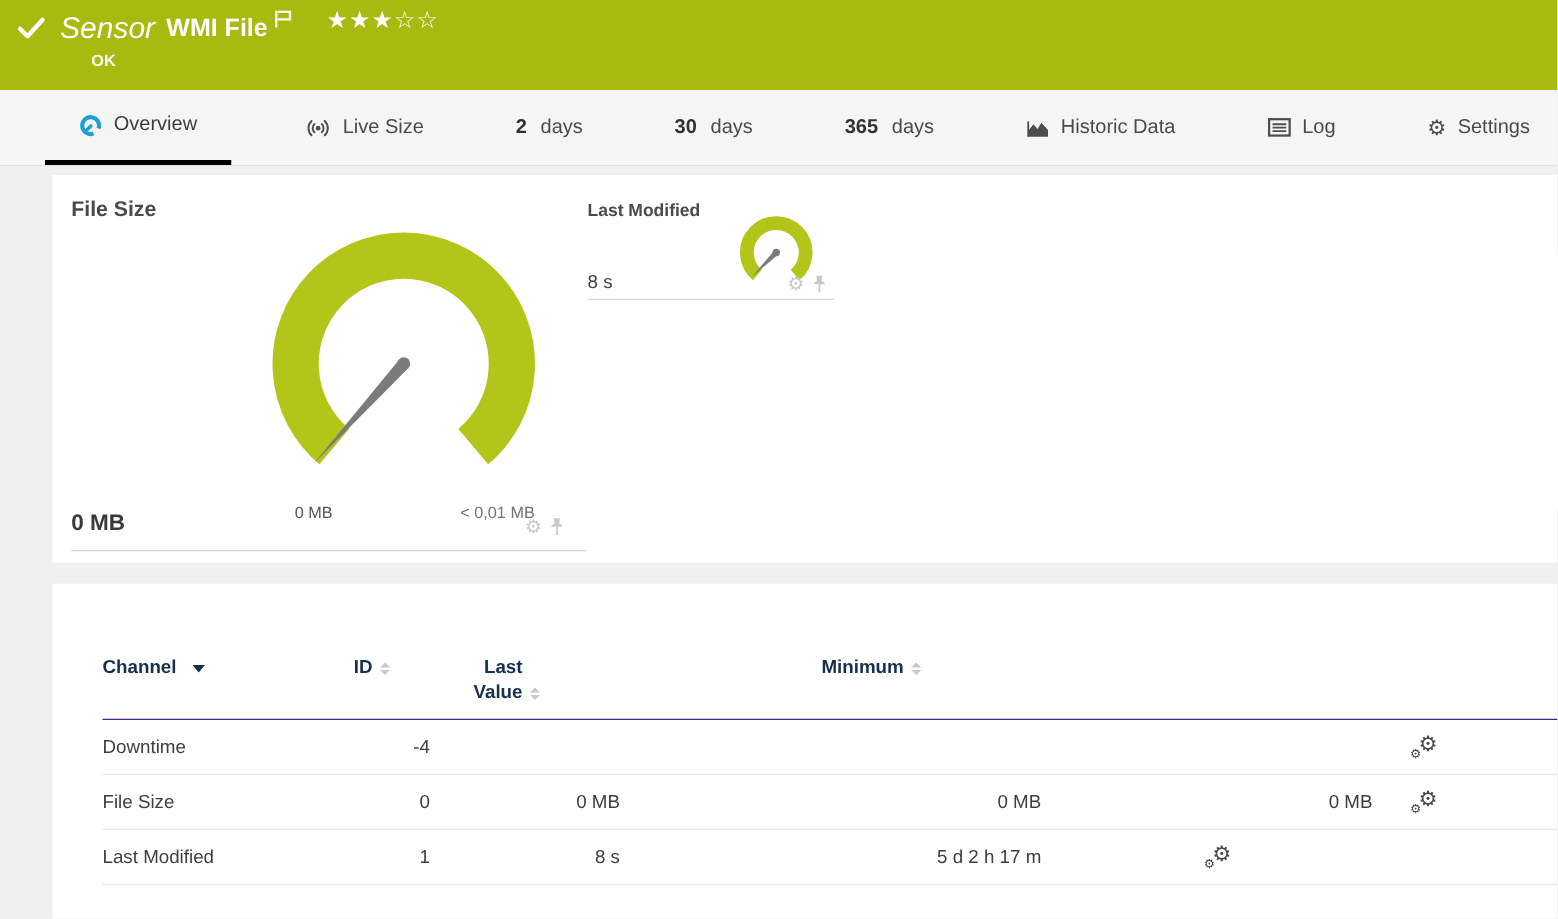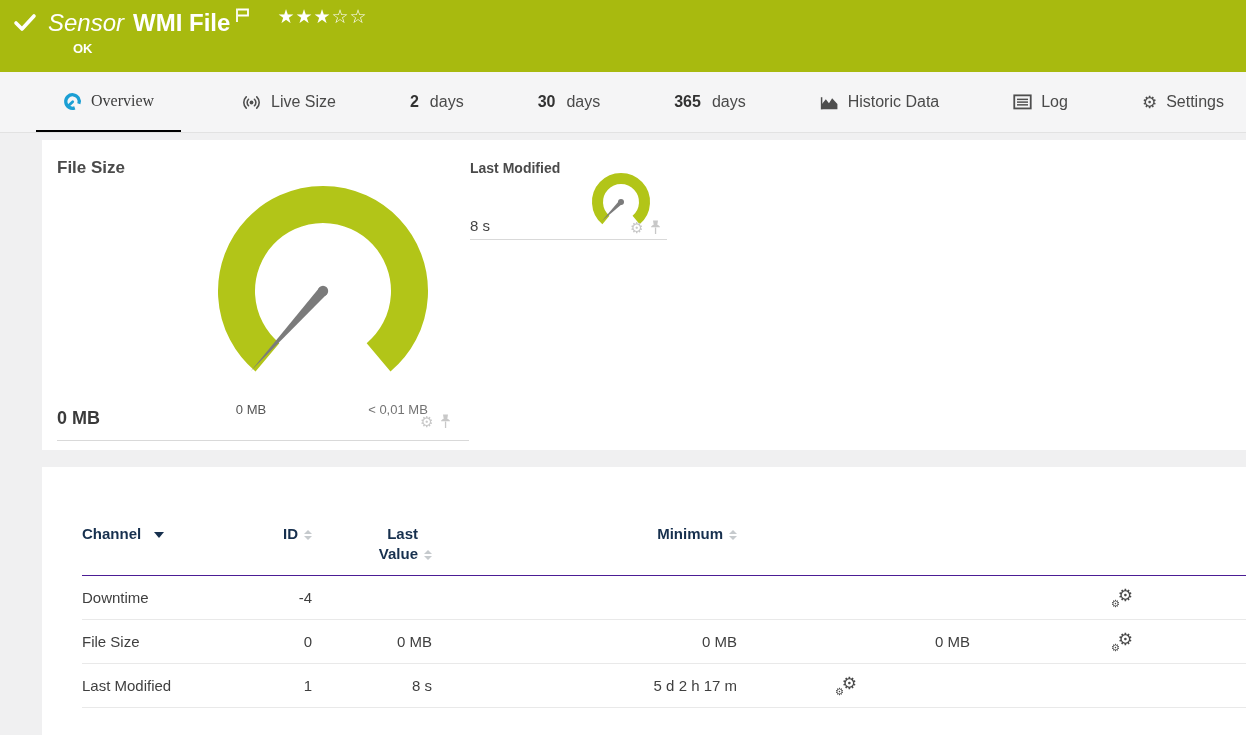--- a/index.html
+++ b/index.html
@@ -4,32 +4,32 @@
 <style>
   * { margin:0; padding:0; box-sizing:border-box; }
   html,body { width:1246px; height:735px; overflow:hidden; }
   body { font-family:"Liberation Sans", sans-serif; background:#f0f0f1; position:relative; }
 
   
   .hdr { position:absolute; top:0; left:0; width:1246px; height:72px; background:#a8ba0f; color:#fff; }
   .hdr-line1 { display:flex; align-items:center; padding:9px 0 0 13px;text-align:center; }
   .check-ic { margin-right:11px; }
   .hdr-kind { font-style:italic; font-size:24px; margin-right:9px; }
-  .hdr-title { font-weight:bold; font-size:24px; }
+  .hdr-title { font-weight:bold; font-size:20px; }
   .flag-ic { margin-left:5px; position:relative; top:-8px; }
   .stars { margin-left:27px; font-size:19px; letter-spacing:1px; position:relative; top:-7px; }
   .hdr-status { position:absolute; left:73px; top:41px; font-weight:bold; font-size:13px; }
 
   
   .tabbar { position:absolute; top:72px; left:0; width:1246px; height:61px; background:#f5f5f6;
             border-bottom:1px solid #e2e2e2; display:flex; justify-content:space-between;
             padding:0 8px 0 36px; }
   .tab { display:flex; align-items:center; gap:9px; color:#4a4a4a; font-size:16px;
          padding:0 14px; cursor:pointer; }
-  .tab.active { border-bottom:2px solid #000000; padding:0 27px; color:#3c3c3c;font-family:Liberation Serif, serif; }
+  .tab.active { border-bottom:4px solid #000000; padding:0 27px; color:#3c3c3c; }
   .tab .num { font-weight:bold; color:#323232; margin-right:2px; }
   .tab svg { flex:0 0 auto; }
   .gear-glyph { font-size:17px; color:#4e4e4e; line-height:1; }
 
   
   .card { position:absolute; left:42px; width:1204px; background:#fff; }
   .card-gauges { top:140px; height:310px; }
   .card-table  { top:467px; height:268px; }
 
   
@@ -57,21 +57,21 @@
   .th { display:flex; justify-content:flex-end; align-items:flex-end; align-self:start; gap:6px; line-height:20px; }
   .th .lbl { text-align:right; }
   .th-channel { justify-content:flex-start; align-items:center; }
   .caret-dn { width:0; height:0; border-left:5px solid transparent; border-right:5px solid transparent;
               border-top:6px solid #17304e; margin-left:7px; position:relative; top:1px; }
   .sort { display:inline-flex; flex-direction:column; gap:2px; padding-bottom:4px; }
   .sort i { width:0; height:0; border-left:4px solid transparent; border-right:4px solid transparent; }
   .sort .up { border-bottom:4px solid #c6cacd; }
   .sort .dn { border-top:4px solid #c6cacd; }
 
-  .tbody-row { border-bottom:1px solid #e9e9e9; height:44px; font-size:15px; color:#3f3f3f; }
+  .tbody-row { border-bottom:1px solid #e9e9e9; height:44px; font-size:15px; color:#3f3f3f;gap:32px; }
   .td { line-height:44px; text-align:right; white-space:nowrap; }
   .td-channel { text-align:left; }
   .td-gear { display:flex; justify-content:flex-end; align-items:center; padding-right:113px; }
   .gears { position:relative; display:inline-block; width:20px; height:22px; }
   .g-big { position:absolute; right:0; top:0; font-size:17px; color:#4a4a4a; line-height:1; }
   .g-small { position:absolute; left:-2px; bottom:0; font-size:10px; color:#4a4a4a; line-height:1; }
 </style>
 </head>
 <body>
 

